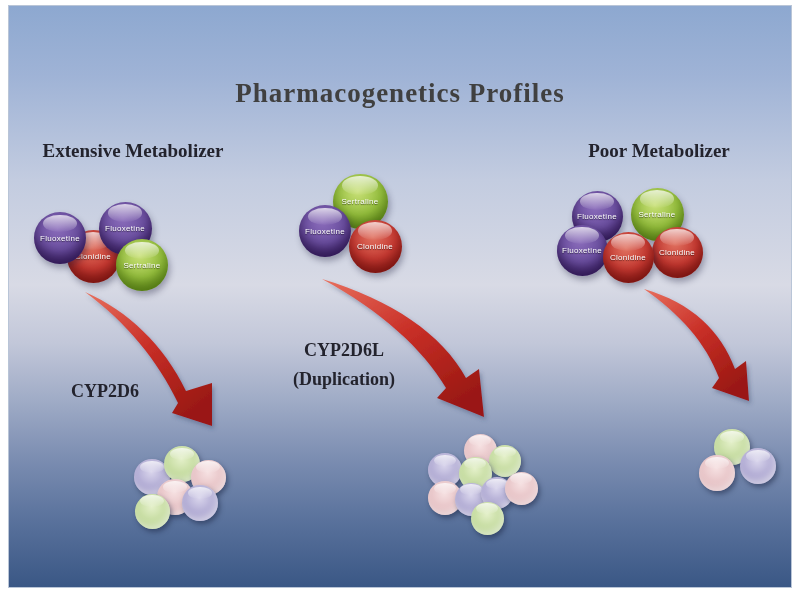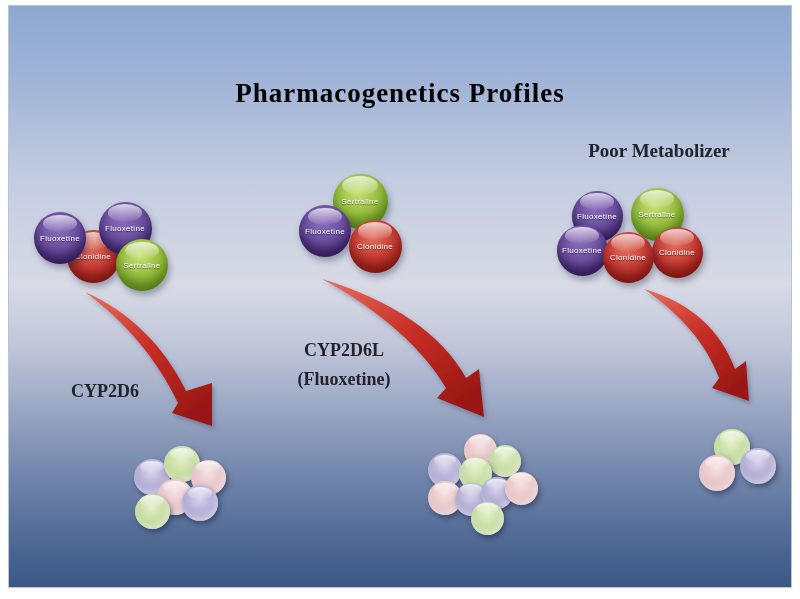--- a/index.html
+++ b/index.html
@@ -27,21 +27,21 @@
       #3a5785 100%);
   }
   .title {
     position: absolute;
     left: 400px; top: 78px;
     transform: translateX(-50%);
     margin: 0;
     font-size: 27px;
     font-weight: bold;
     letter-spacing: 1px;
-    color: #000000;
+    color: #404040;
     white-space: nowrap;
   }
   .col-header {
     position: absolute;
     top: 140px;
     transform: translateX(-50%);
     font-size: 19px;
     font-weight: bold;
     color: #23232d;
     white-space: nowrap;
@@ -117,20 +117,21 @@
   }
 </style>
 </head>
 <body>
 
 <div class="page">
   <div class="panel"></div>
 
   <h1 class="title">Pharmacogenetics Profiles</h1>
 
+  <div class="col-header" id="hdr-0">Extensive Metabolizer</div>
   <div class="col-header" id="hdr-2">Poor Metabolizer</div>
 
   <svg class="arrows" width="800" height="599" viewBox="0 0 800 599">
     <defs>
       <linearGradient id="arrGrad" x1="0" y1="0" x2="0.7" y2="1">
         <stop offset="0" stop-color="#e8705e"></stop>
         <stop offset="0.5" stop-color="#c82f27"></stop>
         <stop offset="1" stop-color="#9a1812"></stop>
       </linearGradient>
       <filter id="arrShadow" x="-20%" y="-20%" width="140%" height="140%">
@@ -140,21 +141,21 @@
     <path filter="url(#arrShadow)" fill="url(#arrGrad)" d="M 85 292 C 128 311, 164 345, 186 391 L 212 383 L 212 426 L 172 413 L 178 403 C 158 361, 126 322, 85 292 Z"></path>
     <path filter="url(#arrShadow)" fill="url(#arrGrad)" d="M 322 279 C 392 300, 442 334, 466 378 L 479 369 L 484 417 L 437 398 L 446 388 C 423 349, 381 311, 322 279 Z"></path>
     <path filter="url(#arrShadow)" fill="url(#arrGrad)" d="M 644 289 C 692 303, 721 331, 735 369 L 746 361 L 749 401 L 712 388 L 719 378 C 706 343, 680 314, 644 289 Z"></path>
   </svg>
 
   <div class="gene-label" id="gene-0">
     <div>CYP2D6</div>
   </div>
   <div class="gene-label" id="gene-1">
     <div>CYP2D6L</div>
-    <div>(Fluoxetine)</div>
+    <div>(Duplication)</div>
   </div>
 
   <div id="sphere-layer">
       <div class="sphere drug red" style="left: 66.5px; top: 229.5px; width: 53px; height: 53px;">
         <span class="drug-label">Clonidine</span>
       </div>
       <div class="sphere drug purple" style="left: 34px; top: 212px; width: 52px; height: 52px;">
         <span class="drug-label">Fluoxetine</span>
       </div>
       <div class="sphere drug purple" style="left: 98.5px; top: 201.5px; width: 53px; height: 53px;">

